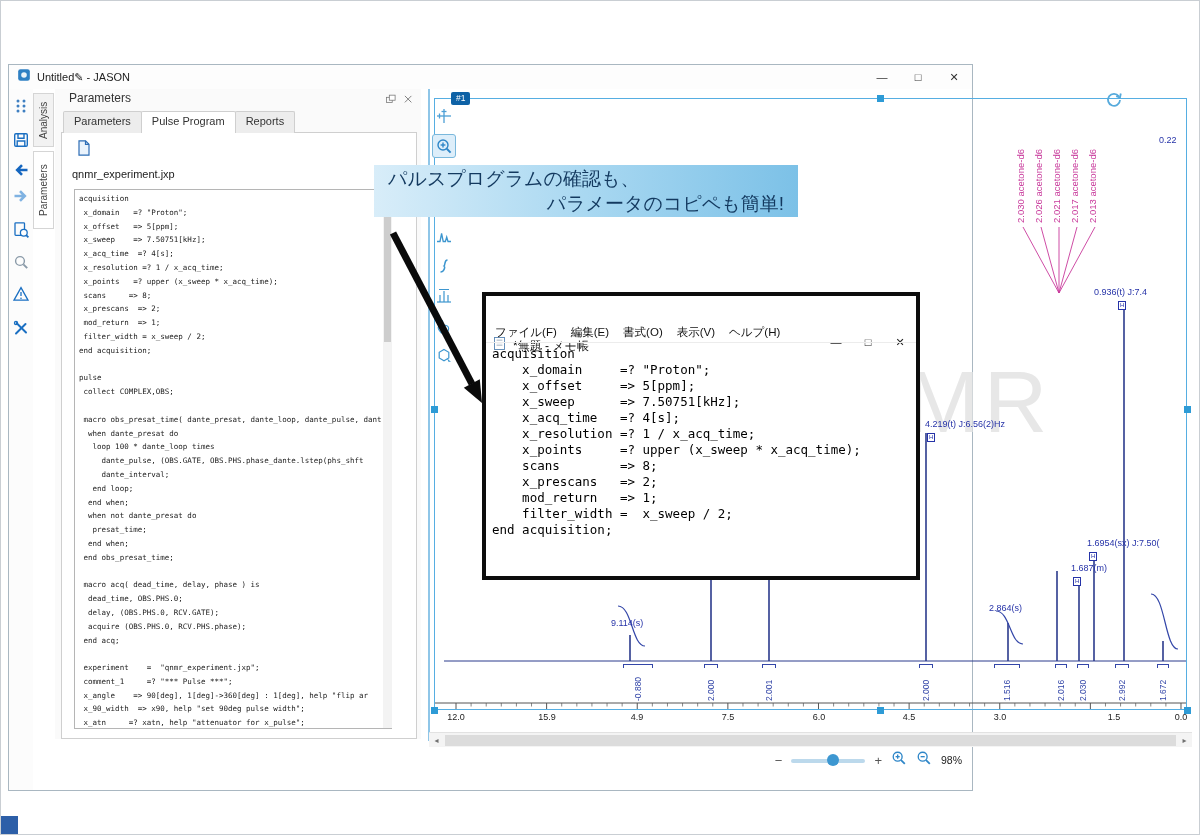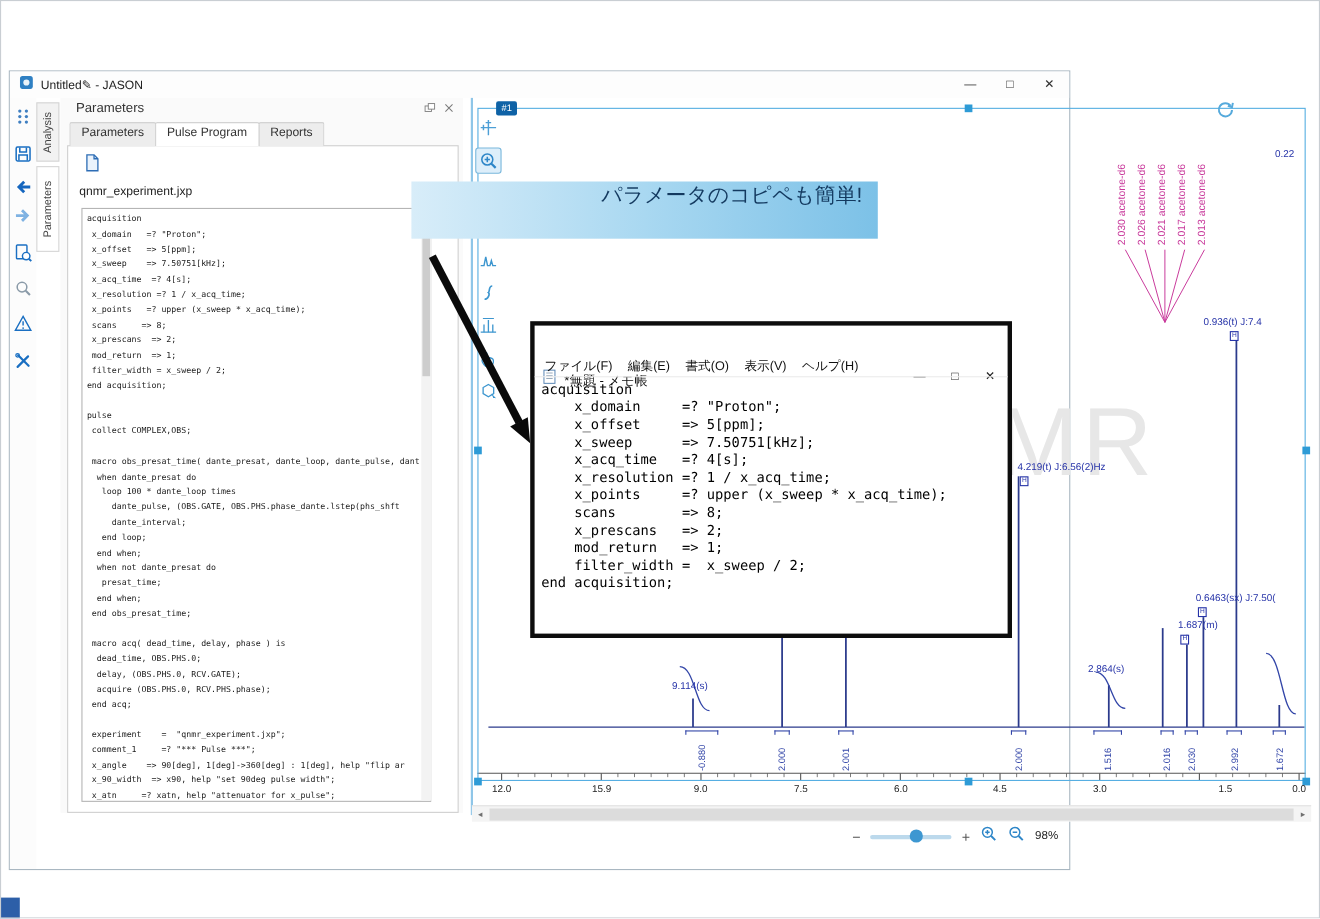--- a/index.html
+++ b/index.html
@@ -322,33 +322,33 @@
     <div id="sel-badge">#1</div>
     <span id="rotate-handle"><svg viewBox="0 0 18 18" width="18" height="18">
           <g fill="none" stroke="#56aadc" stroke-width="1.8">
             <path d="M13.8 5.2 A6 6 0 1 0 15 9"></path>
             <path d="M15.8 2.5 L15 6.5 L11.2 5.2"></path>
           </g>
         </svg></span>
     <div id="spec-tools"></div>
   <div class="tick-label" style="left: 12px;">12.0</div>
       <div class="tick-label" style="left: 103px;">15.9</div>
-      <div class="tick-label" style="left: 193px;">9.0</div>
+      <div class="tick-label" style="left: 193px;">4.9</div>
       <div class="tick-label" style="left: 284px;">7.5</div>
       <div class="tick-label" style="left: 375px;">6.0</div>
       <div class="tick-label" style="left: 465px;">4.5</div>
       <div class="tick-label" style="left: 556px;">3.0</div>
       <div class="tick-label" style="left: 670px;">1.5</div>
       <div class="tick-label" style="left: 737px;">0.0</div>
       <div class="pk-label" style="left: 730px; top: 46px;">0.22</div>
       <div class="pk-label" style="left: 665px; top: 198px;">0.936(t) J:7.4</div>
       <div class="pk-marker" style="left: 689px; top: 212px;">H</div>
       <div class="pk-label" style="left: 496px; top: 330px;">4.219(t) J:6.56(2)Hz</div>
       <div class="pk-marker" style="left: 498px; top: 344px;">H</div>
-      <div class="pk-label" style="left: 658px; top: 449px;">0.6463(sx) J:7.50(</div>
+      <div class="pk-label" style="left: 658px; top: 449px;">1.6954(sx) J:7.50(</div>
       <div class="pk-marker" style="left: 660px; top: 463px;">H</div>
       <div class="pk-label" style="left: 642px; top: 474px;">1.687(m)</div>
       <div class="pk-marker" style="left: 644px; top: 488px;">H</div>
       <div class="pk-label" style="left: 560px; top: 514px;">2.864(s)</div>
       <div class="pk-label" style="left: 182px; top: 529px; text-align: right;">9.114(s)</div>
       <div class="solv" style="left: 586px; top: 134px;">2.030 acetone-d6</div>
       <div class="solv" style="left: 604px; top: 134px;">2.026 acetone-d6</div>
       <div class="solv" style="left: 622px; top: 134px;">2.021 acetone-d6</div>
       <div class="solv" style="left: 640px; top: 134px;">2.017 acetone-d6</div>
       <div class="solv" style="left: 658px; top: 134px;">2.013 acetone-d6</div>
@@ -466,20 +466,21 @@
           <g stroke="#2e86c8" stroke-width="1.5" fill="none">
             <circle cx="7.5" cy="7.5" r="5"></circle>
             <line x1="11.3" y1="11.3" x2="15.5" y2="15.5" stroke-width="2"></line>
             <line x1="5.2" y1="7.5" x2="9.8" y2="7.5"></line>
           </g>
         </svg></span>
     <span id="zb-percent">98%</span>
   </div>
 
   <div id="callout">
+    <div class="l1">パルスプログラムの確認も、</div>
     <div class="l2">パラメータのコピペも簡単!</div>
   </div>
 
   <div id="notepad">
     <div id="np-titlebar">
       <span id="np-icon"><svg viewBox="0 0 18 18" width="15" height="15">
             <g stroke="#5b87b5" stroke-width="1.1" fill="#fff">
               <rect x="3" y="1.8" width="12" height="14.4"></rect>
               <line x1="5.5" y1="5" x2="12.5" y2="5" stroke="#9ab"></line>
               <line x1="5.5" y1="8" x2="12.5" y2="8" stroke="#9ab"></line>

